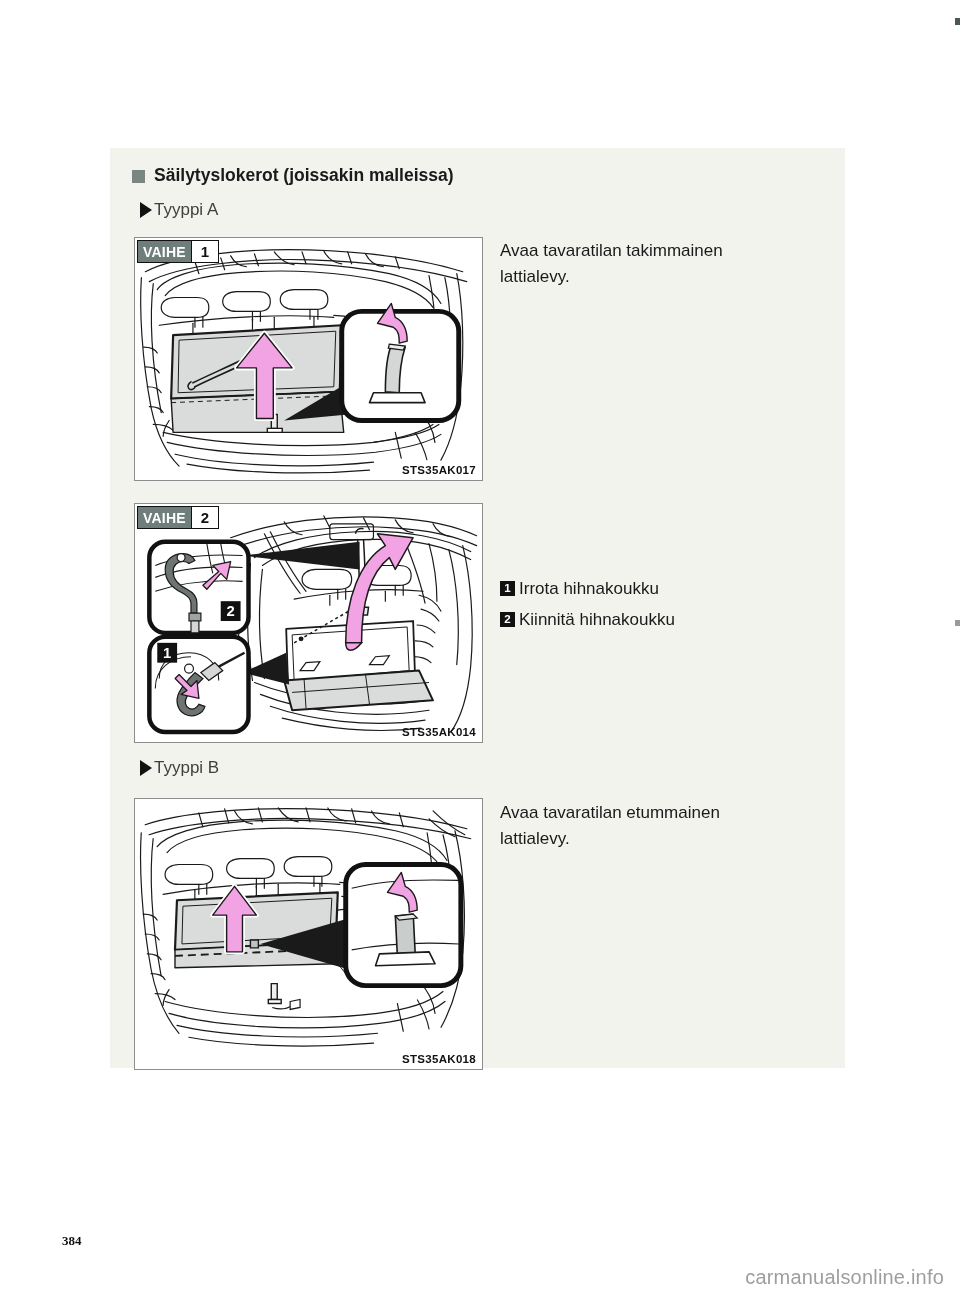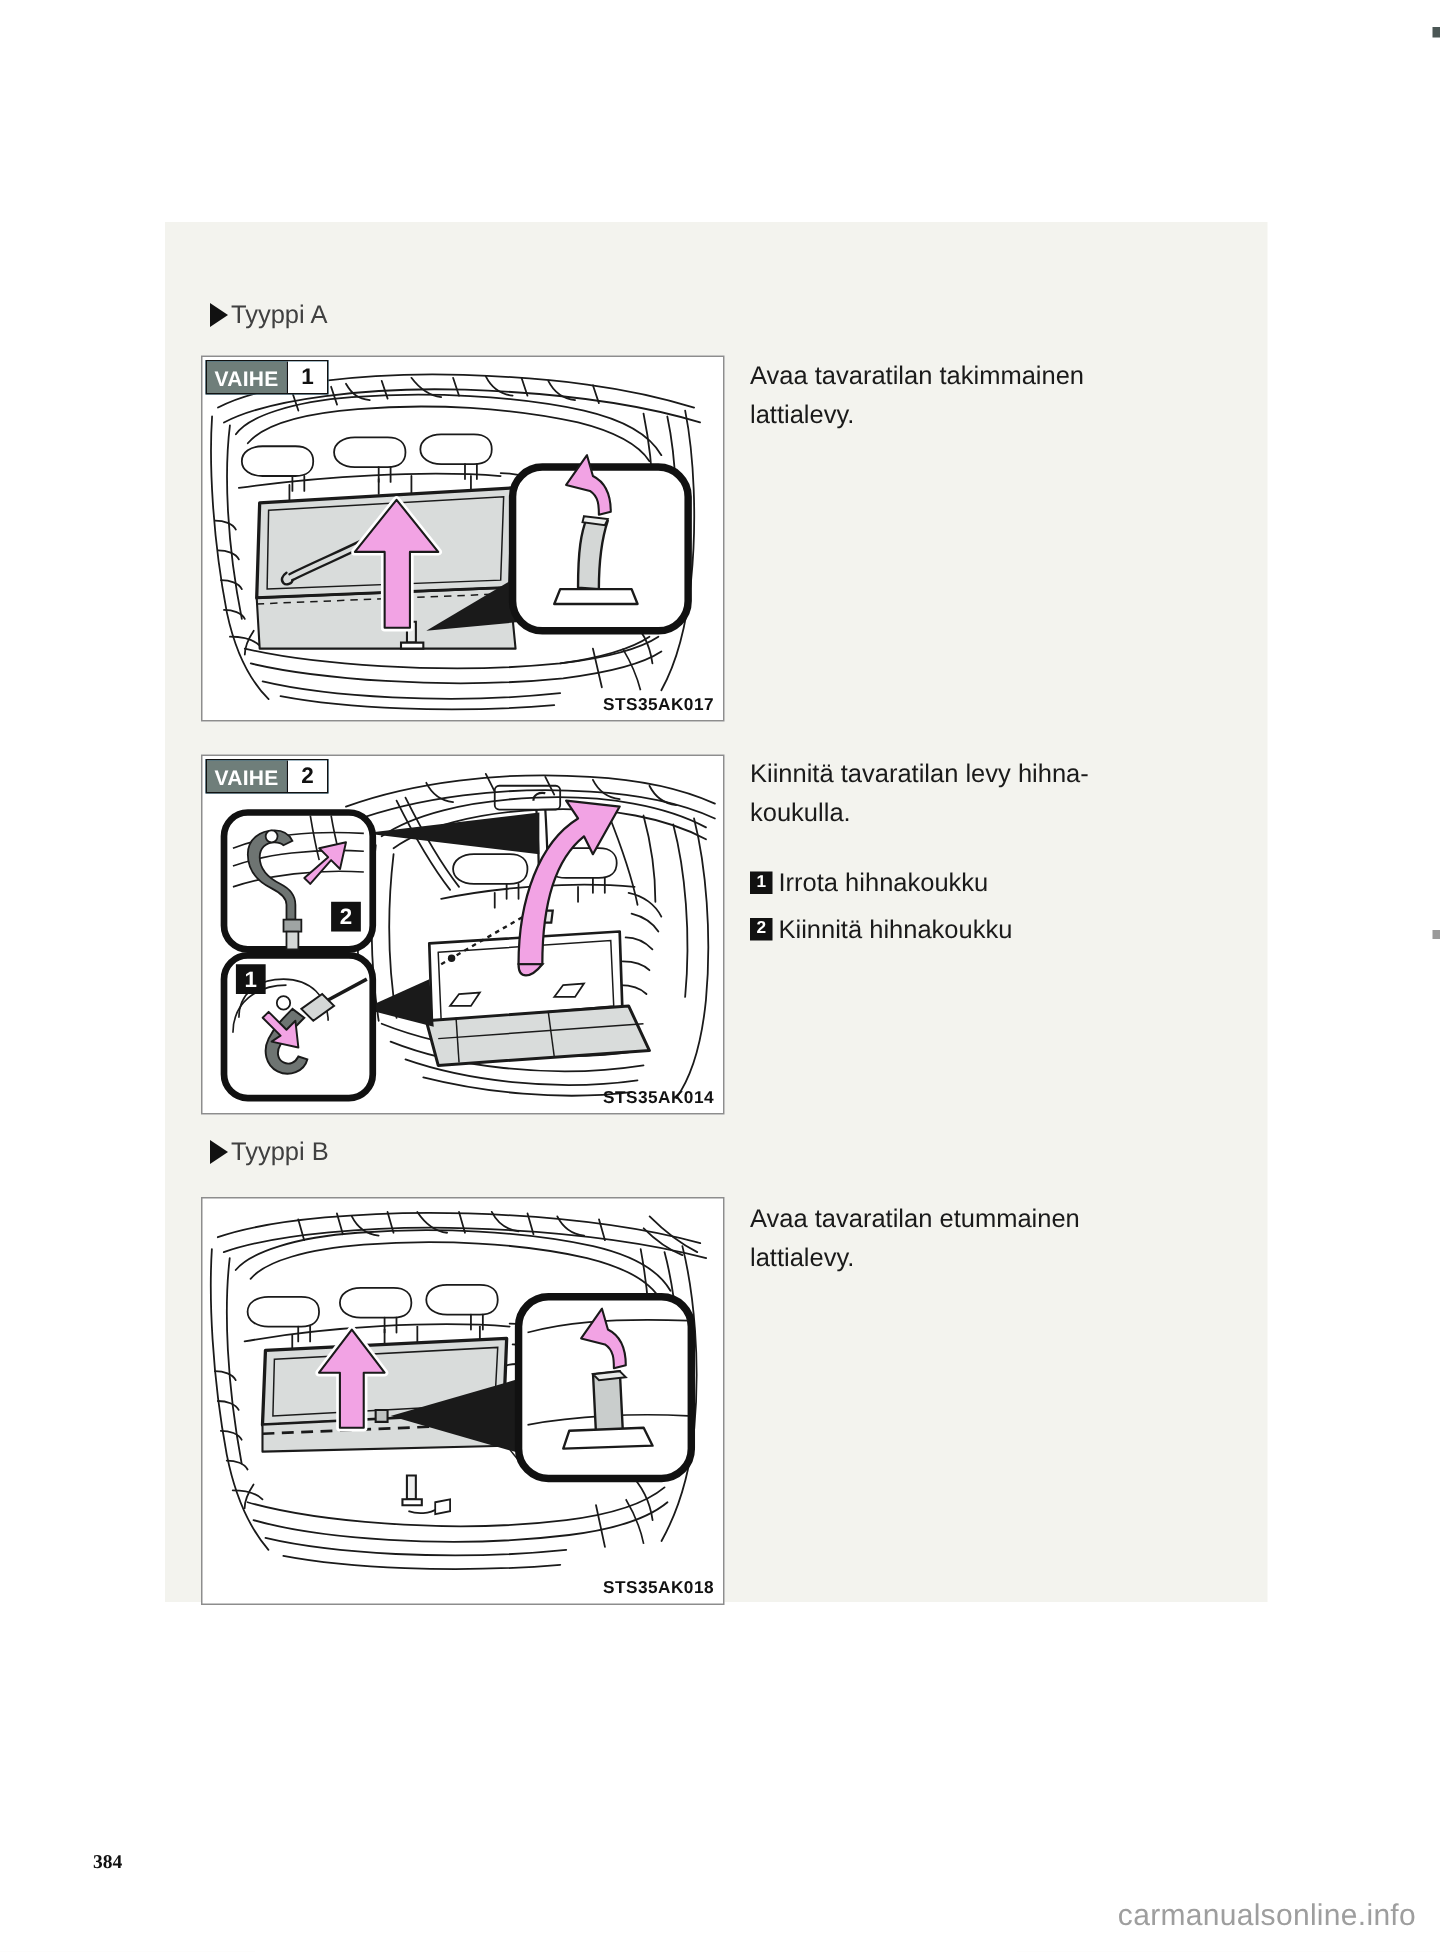--- a/index.html
+++ b/index.html
@@ -130,20 +130,24 @@
 </head>
 <body>
 
 <div class="page">
 
   <div class="edge-tick t1"></div>
   <div class="edge-tick t2"></div>
 
   <div class="content-panel"></div>
 
+  <div class="sec-heading">
+    <span class="sq-bullet"></span>
+    <span class="sec-heading-text">Säilytyslokerot (joissakin malleissa)</span>
+  </div>
 
   <div class="sub-heading a">
     <span class="tri-bullet"></span>
     <span class="sub-heading-text">Tyyppi A</span>
   </div>
 
   <div class="figure fig1">
     <svg viewBox="0 0 349 244" xmlns="http://www.w3.org/2000/svg">
       <g fill="none" stroke="#1a1a1a" stroke-width="1.2" stroke-linecap="round" stroke-linejoin="round">
 
@@ -382,24 +386,20 @@
       <rect x="22" y="140" width="20" height="20" fill="#111"></rect>
       <text x="32" y="155" font-family="Liberation Sans, sans-serif" font-size="15" font-weight="bold" fill="#fff" text-anchor="middle">1</text>
     </svg>
     <div class="step-badge">
       <span class="lbl">VAIHE</span>
       <span class="num">2</span>
     </div>
     <div class="fig-caption">STS35AK014</div>
   </div>
 
-  <div class="body-text t2">
-    <div>Kiinnitä tavaratilan levy hihna-</div>
-    <div class="last">koukulla.</div>
-  </div>
 
   <div class="num-list">
     <div class="num-item">
       <span class="num-marker">1</span>
       <span class="num-text">Irrota hihnakoukku</span>
     </div>
     <div class="num-item">
       <span class="num-marker">2</span>
       <span class="num-text">Kiinnitä hihnakoukku</span>
     </div>

